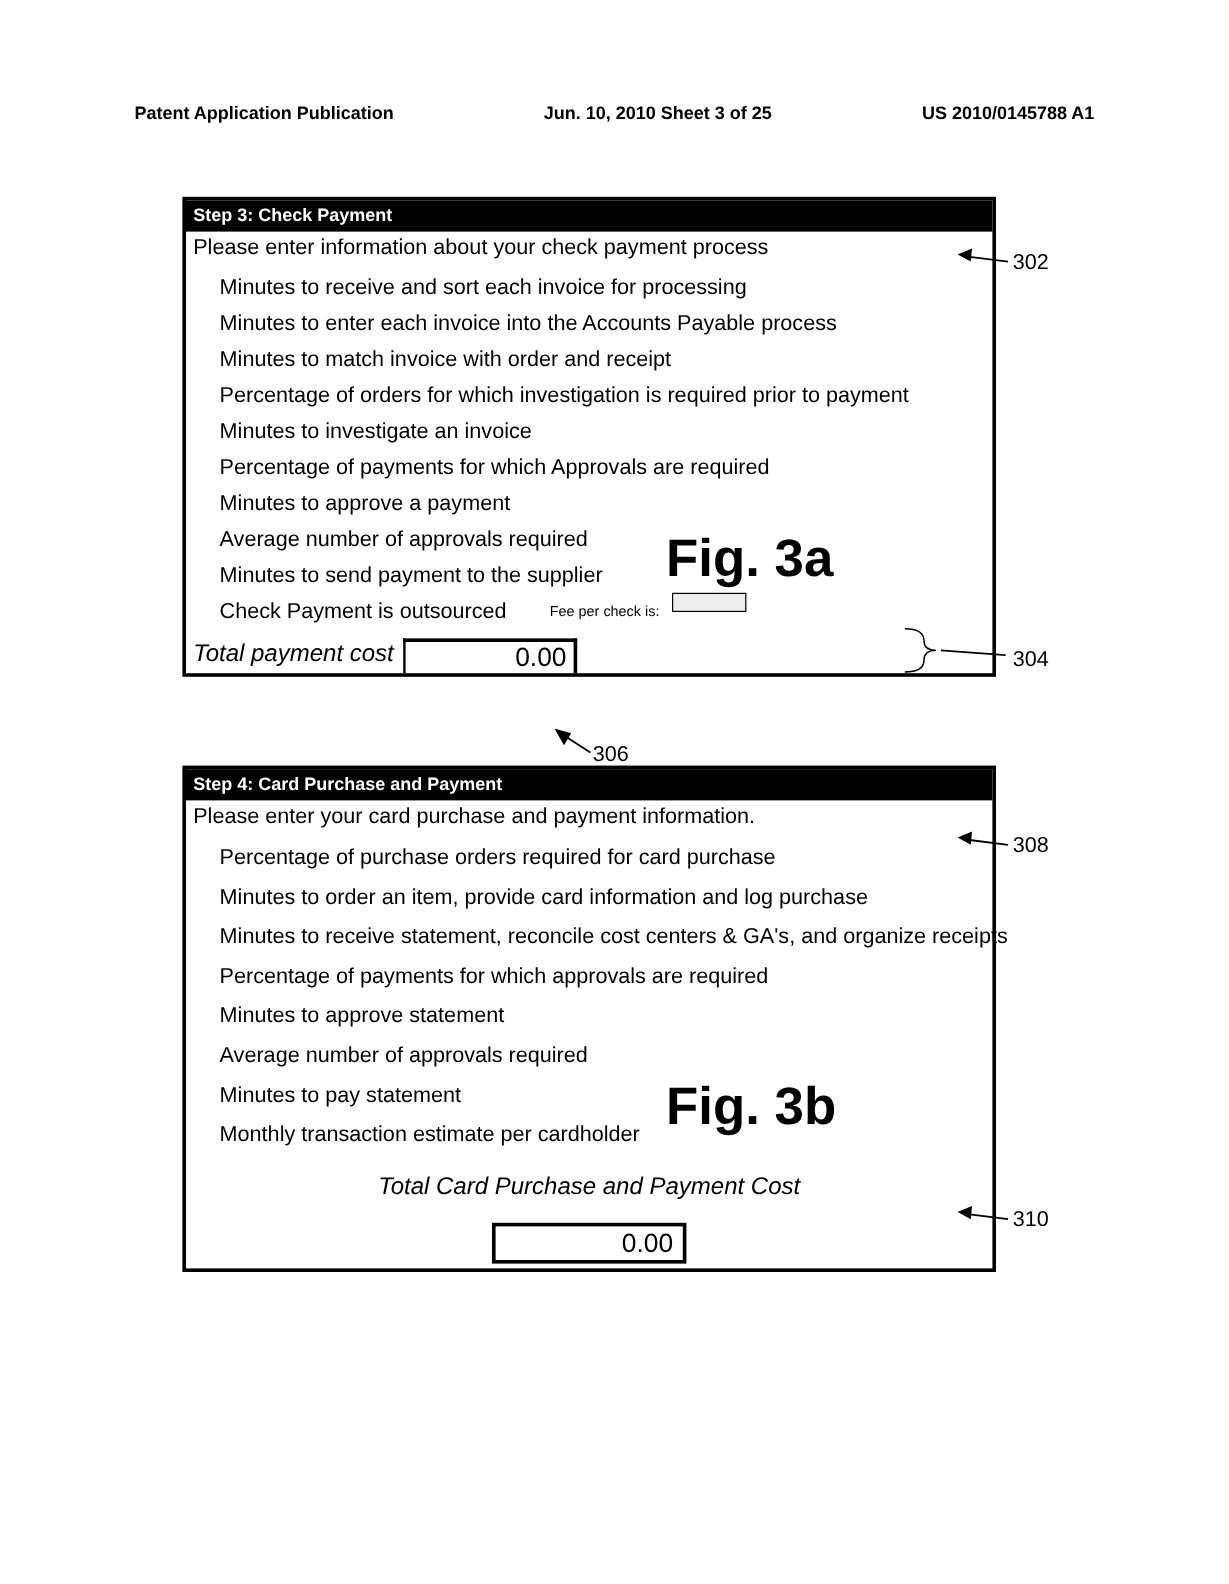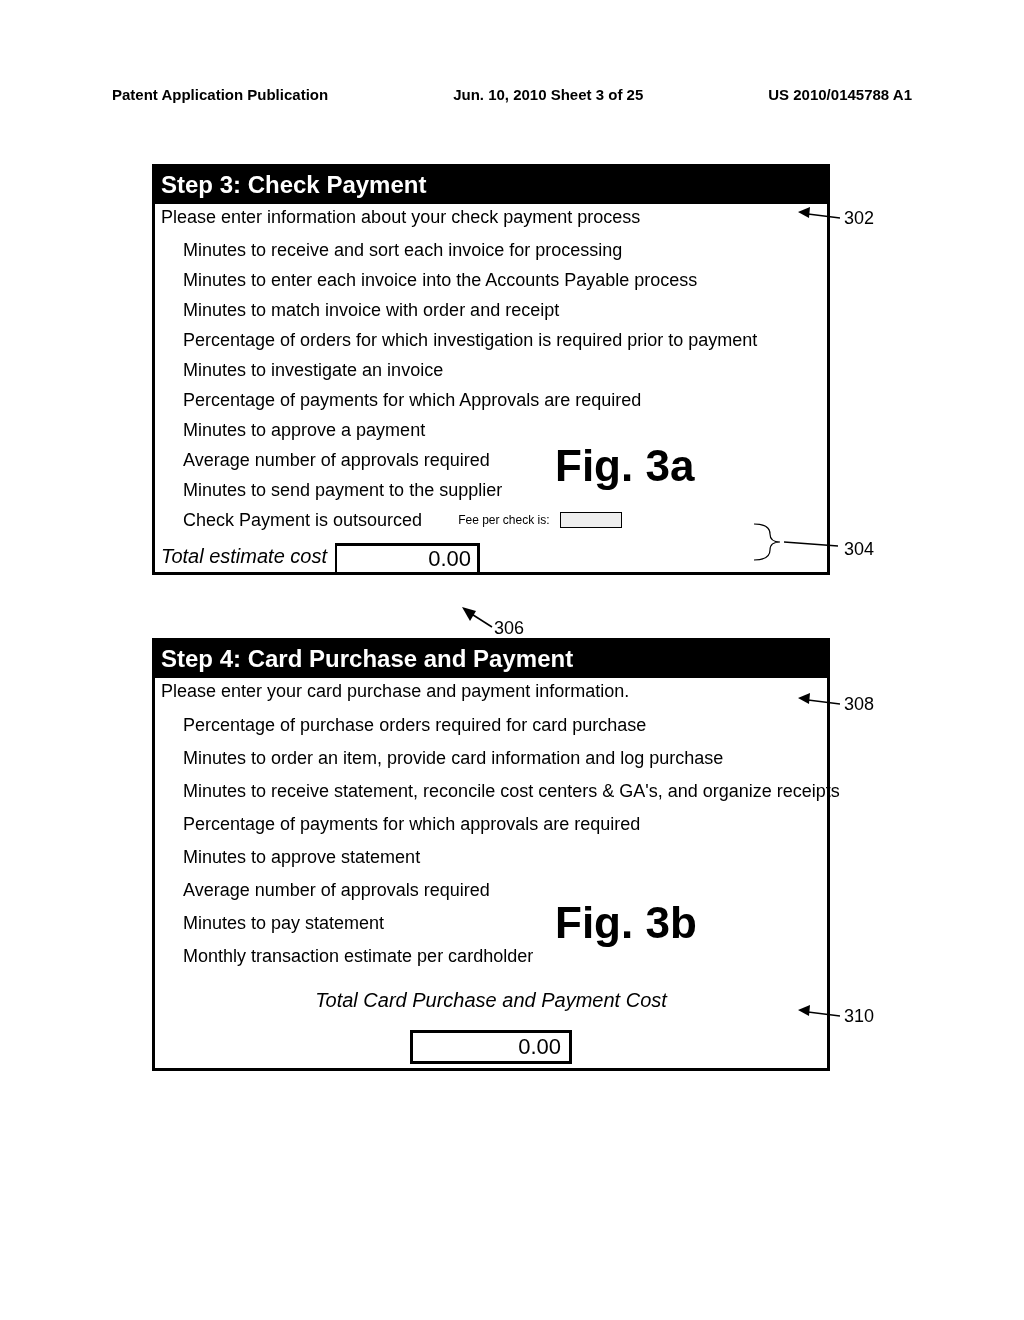--- a/index.html
+++ b/index.html
@@ -34,37 +34,37 @@
     border: 3px solid #000;
     background: #fff;
   }
   .sheet-1 { top: 164px; }
   .sheet-2 { top: 638px; }
   .title-bar {
     background: #000;
     color: #fff;
     font-weight: bold;
     padding: 4px 6px 5px 6px;
-    font-size: 24px;
+    font-size: 15px;
   }
   .lead {
     font-size: 18px;
     padding: 3px 6px 4px 6px;
   }
   .items {
     padding: 3px 6px 0px 28px;
   }
   .items div {
     font-size: 18px;
     line-height: 30px;
     white-space: nowrap;
   }
   .fee-line {
     display: flex;
-    align-items: center;
+    align-items: flex-start;
     gap: 10px;
   }
   .fee-label {
     font-size: 12px;
     margin-left: 26px;
   }
   .fee-box {
     border: 1px solid #000;
     width: 60px;
     height: 14px;
@@ -168,21 +168,21 @@
       <div>Minutes to approve a payment</div>
       <div>Average number of approvals required</div>
       <div>Minutes to send payment to the supplier</div>
       <div class="fee-line">
         <span>Check Payment is outsourced</span>
         <span class="fee-label">Fee per check is:</span>
         <span class="fee-box"></span>
       </div>
     </div>
     <div class="total-row-1">
-      <div class="total-label-1">Total estimate cost</div>
+      <div class="total-label-1">Total payment cost</div>
       <div class="total-box-1">0.00</div>
     </div>
   </div>
 
   <div class="sheet sheet-2">
     <div class="title-bar">Step 4: Card Purchase and Payment</div>
     <div class="lead">Please enter your card purchase and payment information.</div>
     <div class="items items2">
       <div>Percentage of purchase orders required for card purchase</div>
       <div>Minutes to order an item, provide card information and log purchase</div>

